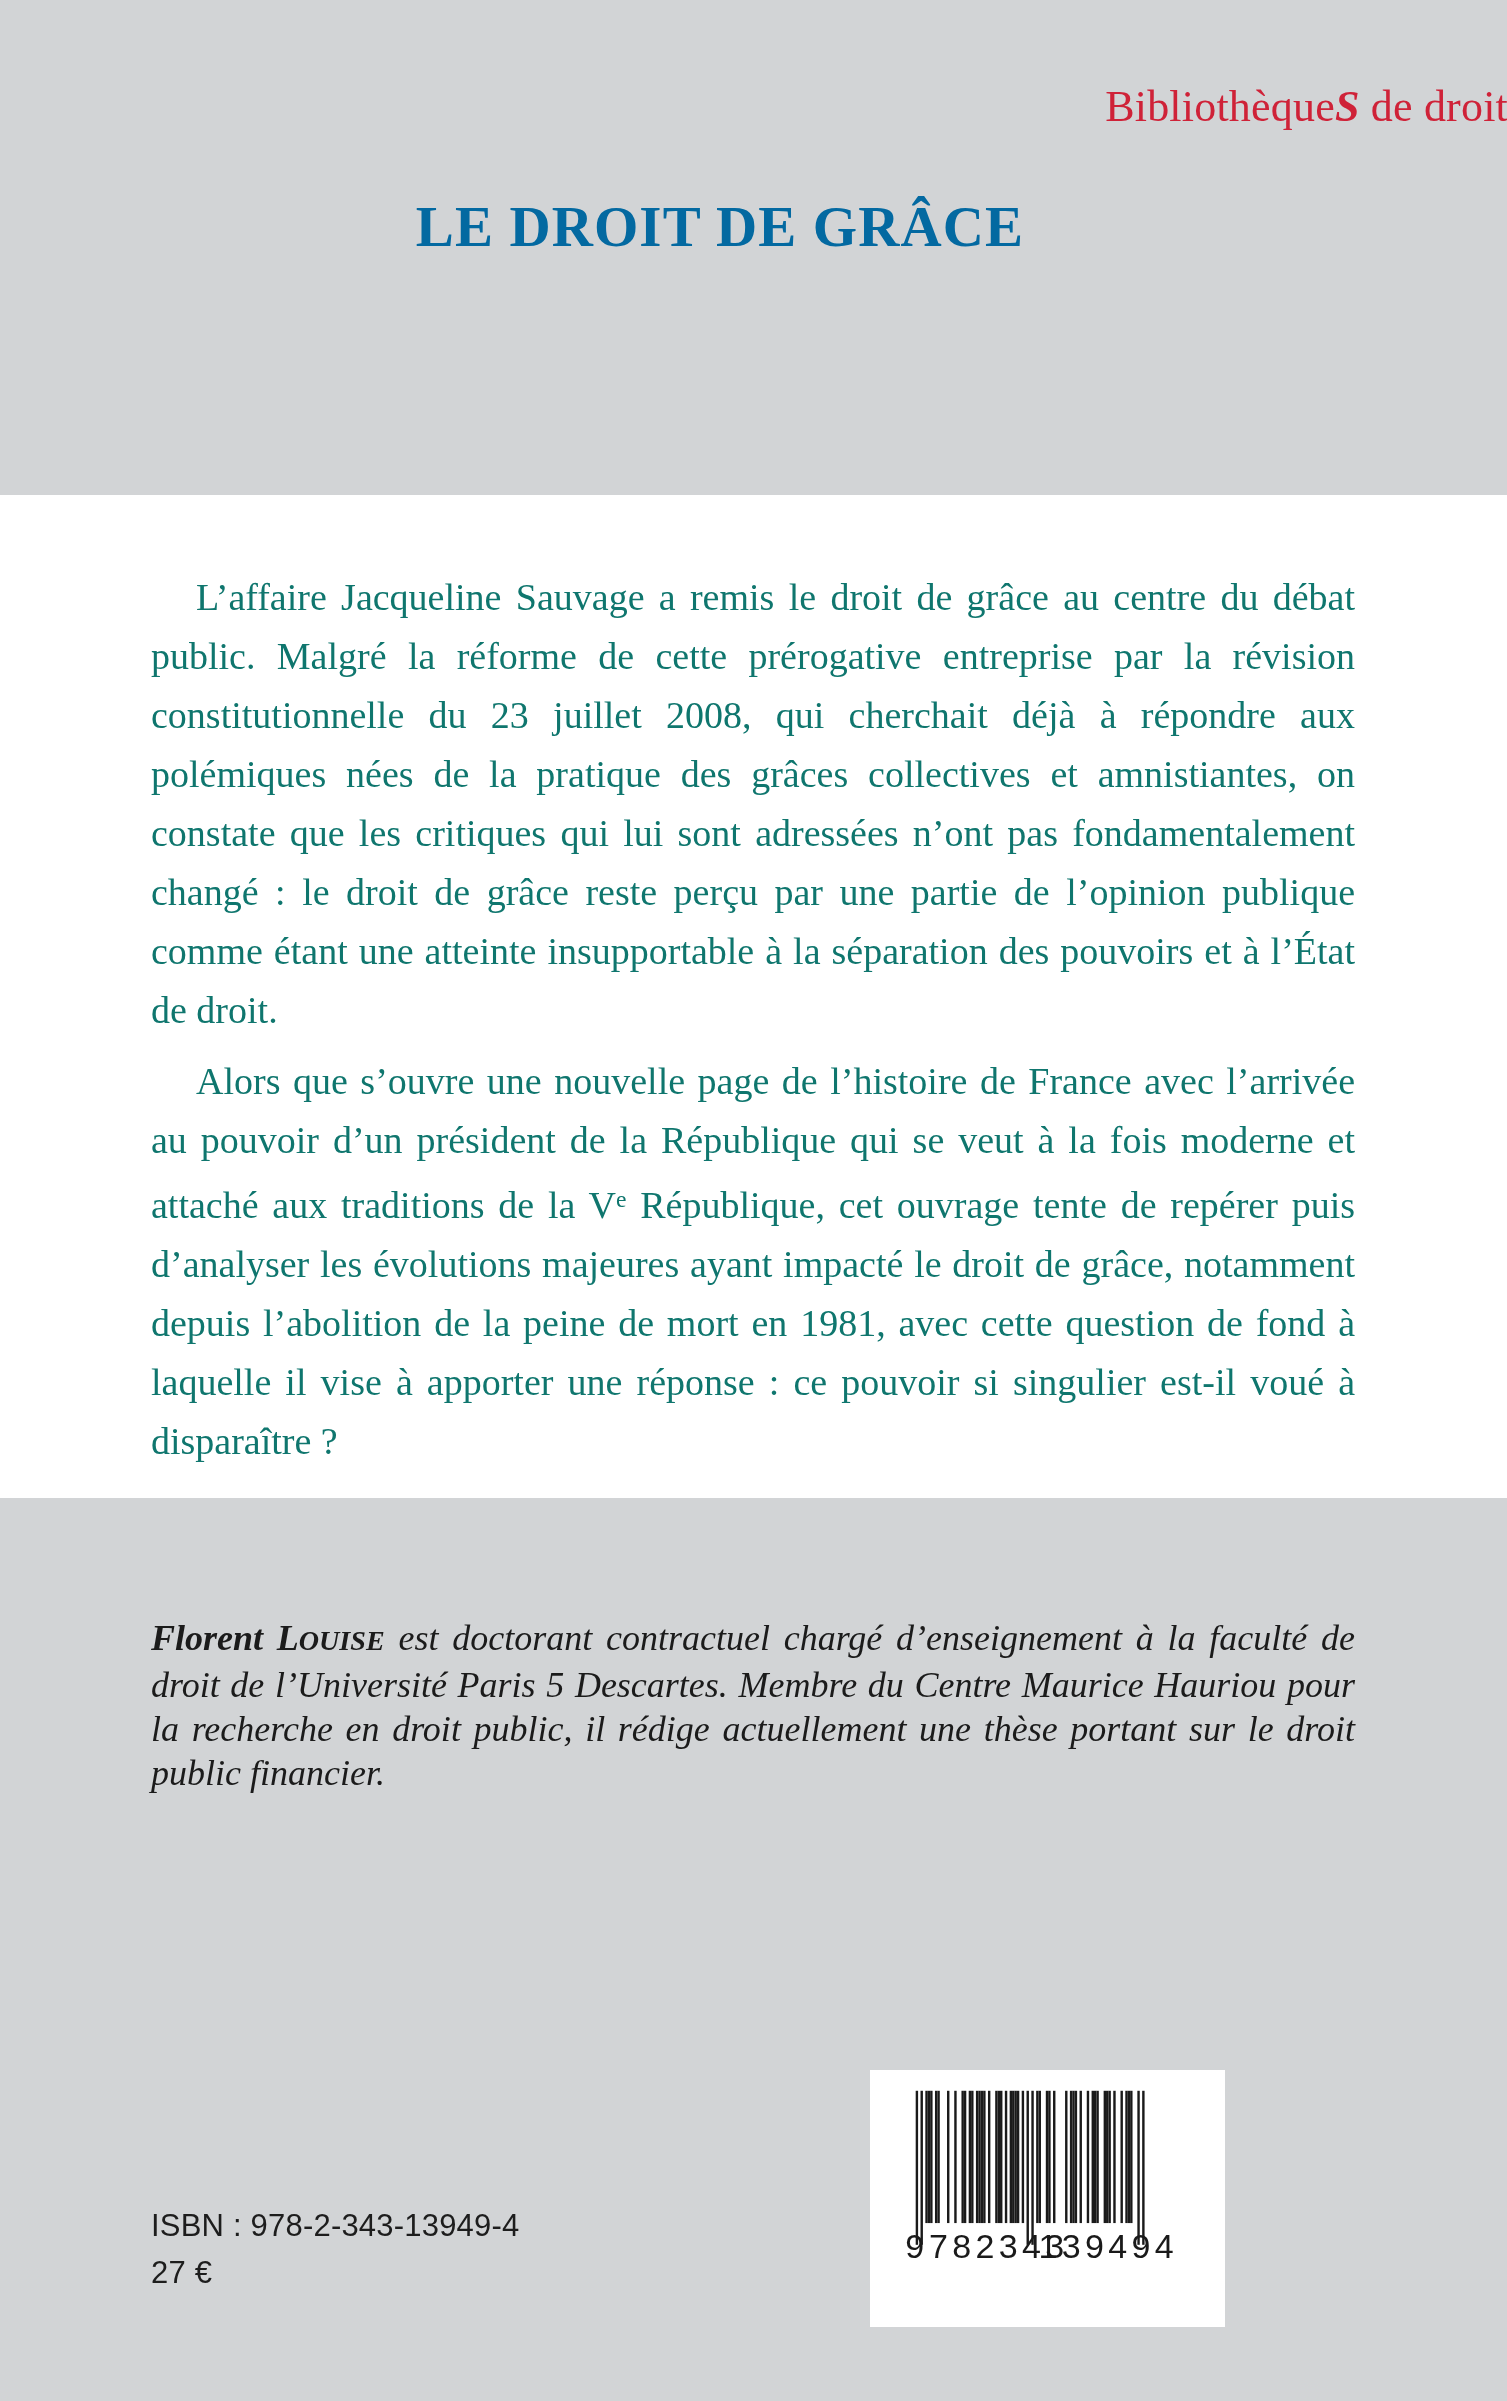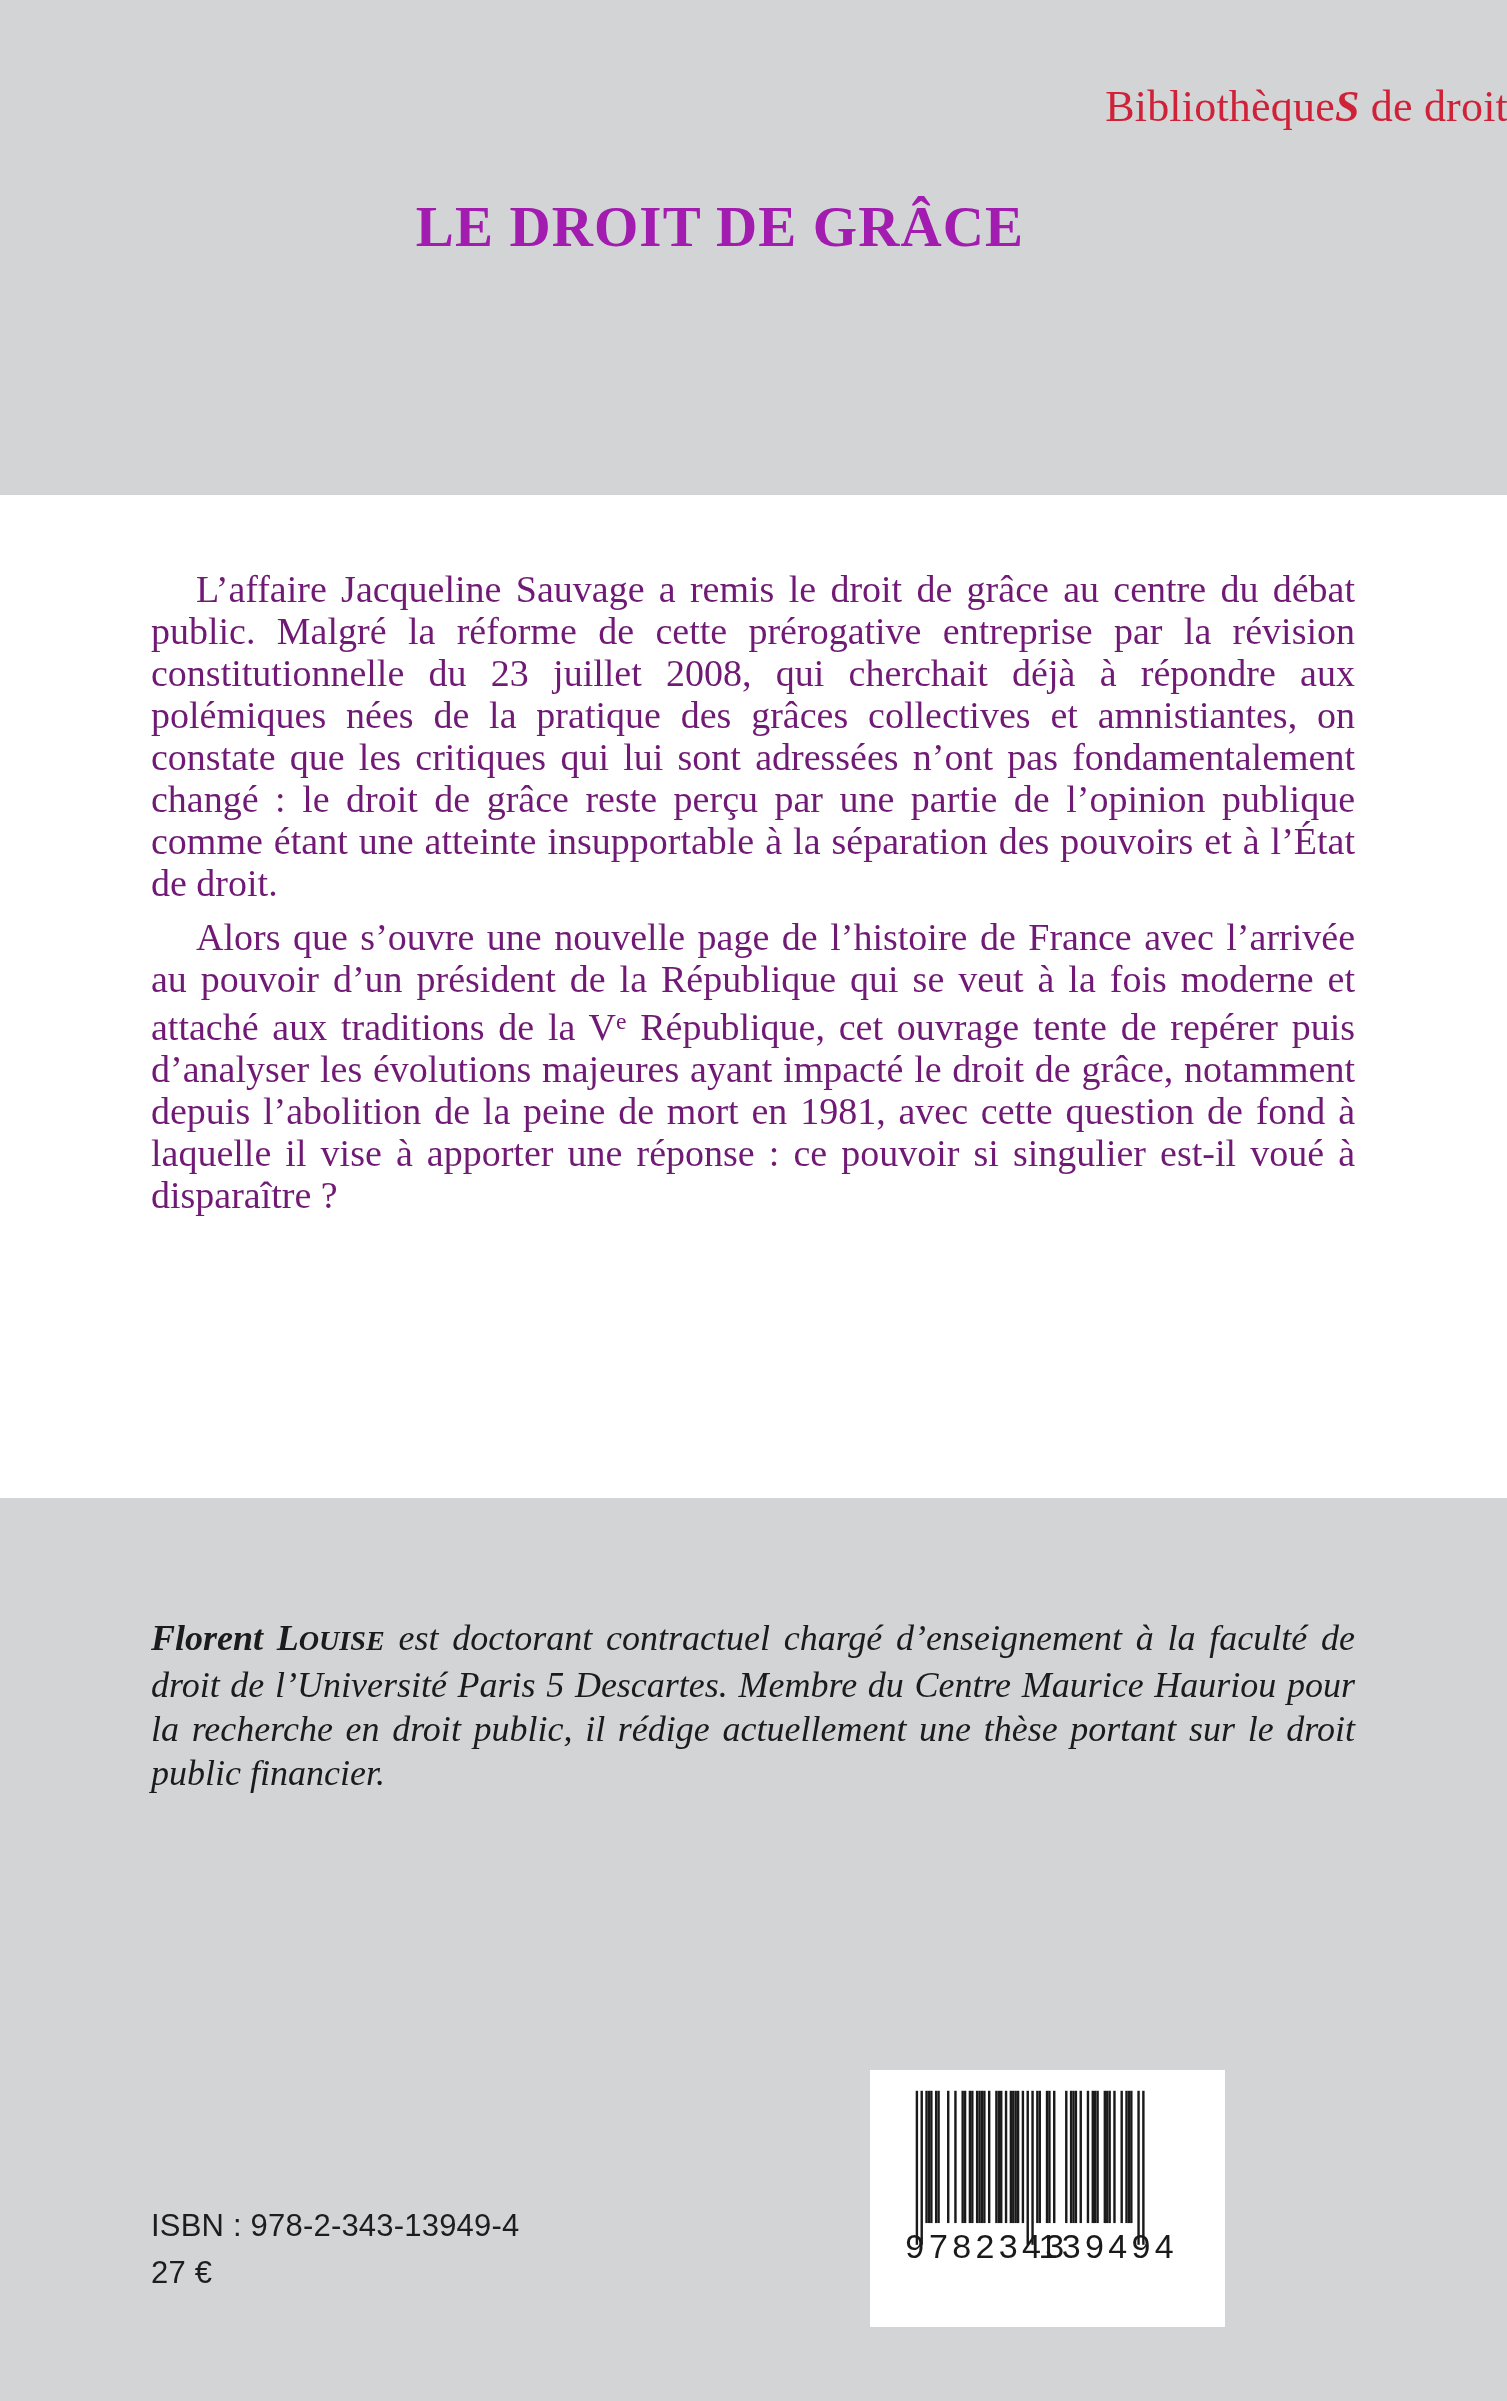--- a/index.html
+++ b/index.html
@@ -43,21 +43,21 @@
     font-style: italic;
     font-weight: bold;
   }
 
   .title {
     position: absolute;
     left: 0;
     top: 195px;
     width: 1440px;
     text-align: center;
-    color: #a21caf;
+    color: #0369a1;
     font-family: "Liberation Serif", serif;
     font-weight: bold;
     font-size: 57px;
     line-height: 1.12;
     letter-spacing: 1.1px;
   }
   .title .ln { display: block; white-space: nowrap; }
   .title sup {
     font-size: 0.62em;
     vertical-align: 0.46em;
@@ -72,24 +72,24 @@
     width: 1508px;
     height: 1003px;
     background: #ffffff;
   }
 
   .blurb {
     position: absolute;
     left: 151px;
     top: 568px;
     width: 1204px;
-    color: #701a75;
+    color: #0f766e;
     font-family: "Liberation Serif", serif;
     font-size: 38px;
-    line-height: 42px;
+    line-height: 59px;
     text-align: justify;
     text-justify: inter-word;
     hyphens: none;
   }
   .blurb p {
     margin: 0;
     text-indent: 45px;
   }
   .blurb p + p { margin-top: 12px; }
   .blurb sup {

